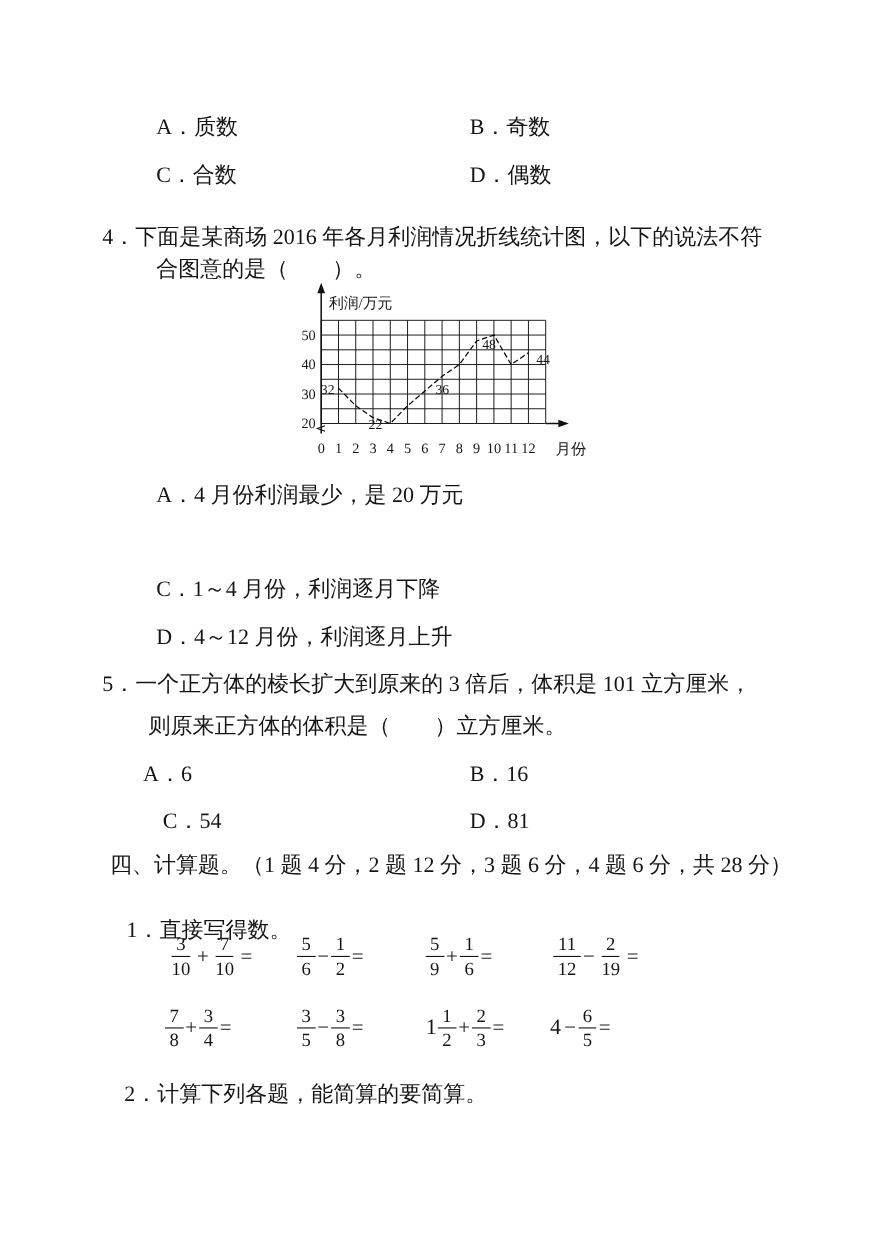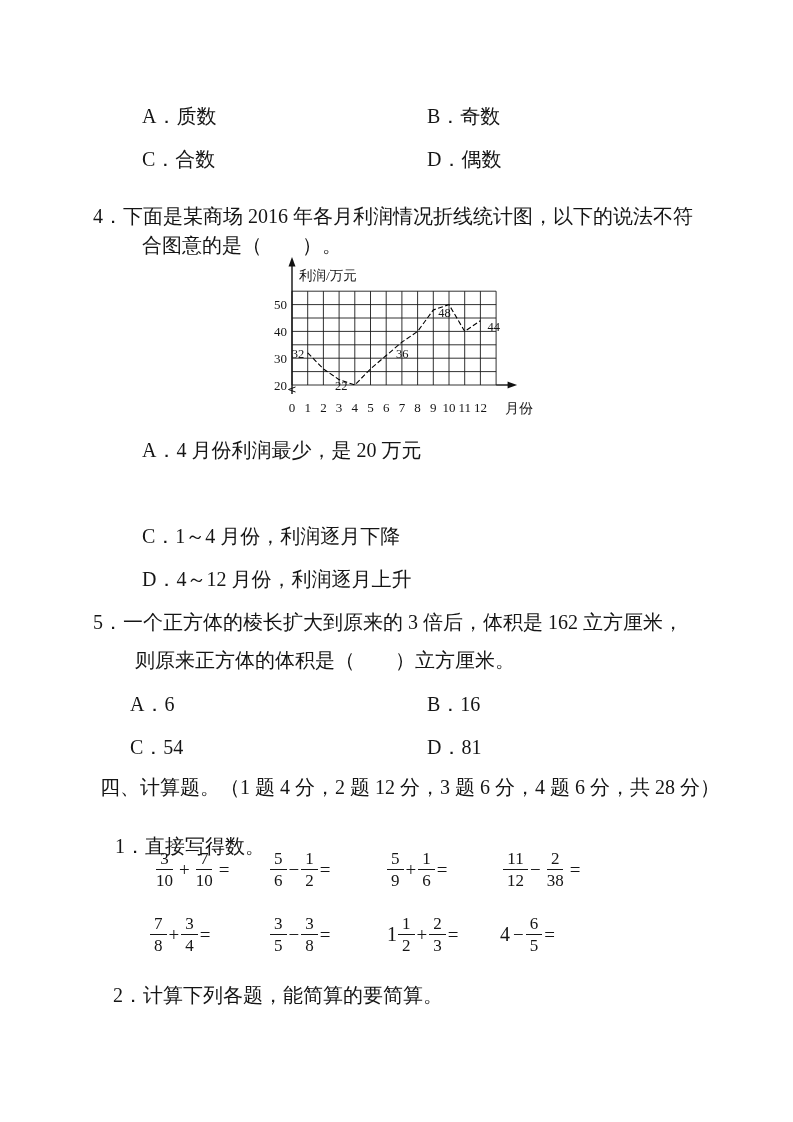--- a/index.html
+++ b/index.html
@@ -87,26 +87,26 @@
         <text x="85.1" y="135.64" font-size="12.5">22</text>
         <text x="145.89999999999998" y="104.12" font-size="12.5">36</text>
         <text x="188.29999999999998" y="62.959999999999994" font-size="12.5">48</text>
         <text x="237.39999999999998" y="76.67999999999999" font-size="12.5">44</text>
       </svg></div>
 
   <div class="line" style="top:438px;left:142px">A．4 月份利润最少，是 20 万元</div>
   <div class="line" style="top:524px;left:142px">C．1～4 月份，利润逐月下降</div>
   <div class="line" style="top:567px;left:142px">D．4～12 月份，利润逐月上升</div>
 
-  <div class="line" style="top:610px;left:93px">5．一个正方体的棱长扩大到原来的 3 倍后，体积是 162 立方厘米，</div>
+  <div class="line" style="top:610px;left:93px">5．一个正方体的棱长扩大到原来的 3 倍后，体积是 101 立方厘米，</div>
   <div class="line" style="top:648px;left:135px">则原来正方体的体积是（　　）立方厘米。</div>
 
   <span class="line" style="top:692px;left:130px">A．6</span>
   <span class="line" style="top:692px;left:427px">B．16</span>
-  <span class="line" style="top:735px;left:130px">C．54</span>
+  <span class="line" style="top:735px;left:148px">C．54</span>
   <span class="line" style="top:735px;left:427px">D．81</span>
 
   <div class="line" style="top:775px;left:100px">四、计算题。（1 题 4 分，2 题 12 分，3 题 6 分，4 题 6 分，共 28 分）</div>
   <div class="line" style="top:834px;left:115px">1．直接写得数。</div>
 
   <div id="fracrow1" class="fracrow" style="top:850px">
       <span class="expr" style="left: 152px;">
         <span class="frac">
           <span class="num">3</span>
           <span class="den">10</span>
@@ -143,21 +143,21 @@
         <span class="op">=</span>
       </span>
       <span class="expr" style="left: 503px;">
         <span class="frac">
           <span class="num">11</span>
           <span class="den">12</span>
         </span>
         <span class="op">−</span>
         <span class="frac">
           <span class="num">2</span>
-          <span class="den">38</span>
+          <span class="den">19</span>
         </span>
         <span class="op">=</span>
       </span>
     </div>
   <div id="fracrow2" class="fracrow" style="top:915px">
       <span class="expr" style="left: 150px;">
         <span class="frac">
           <span class="num">7</span>
           <span class="den">8</span>
         </span>

